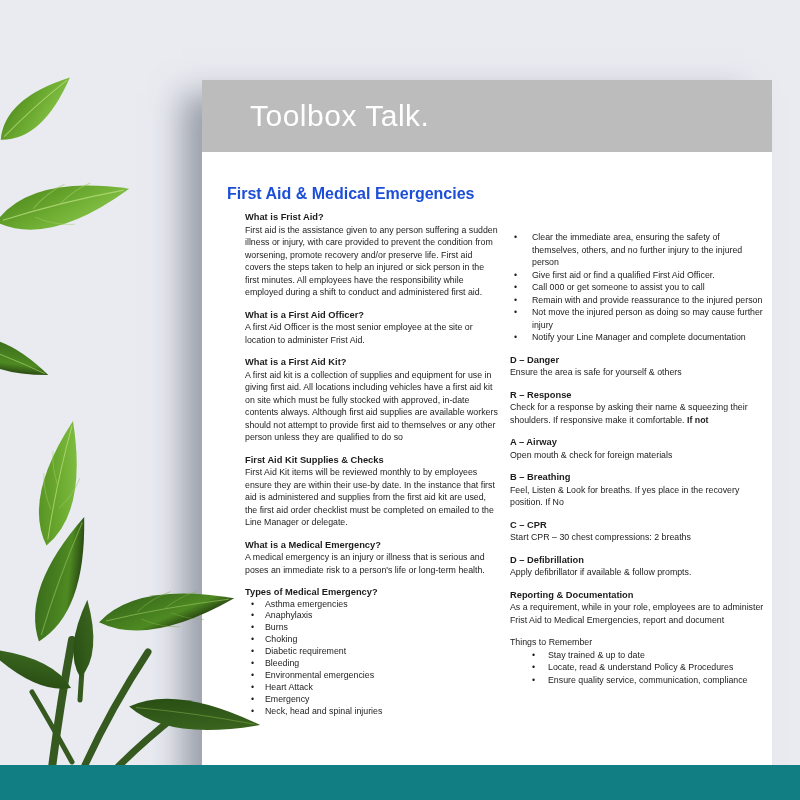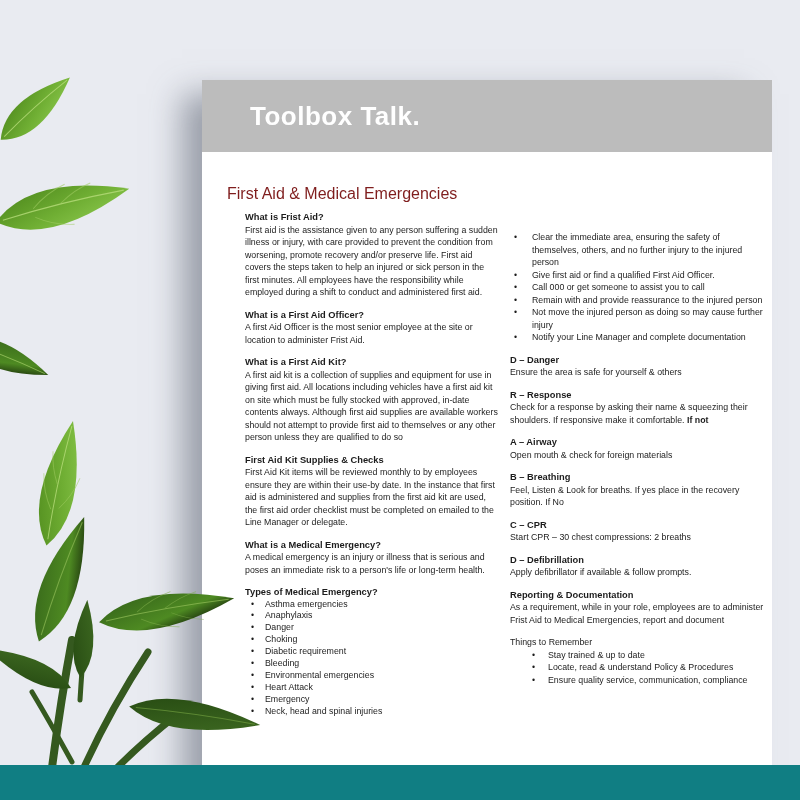--- a/index.html
+++ b/index.html
@@ -12,25 +12,25 @@
   .page {
     position:absolute; left:202px; top:80px; width:570px; height:720px;
     background:#ffffff;
     box-shadow:-24px 10px 30px -4px rgba(90,96,112,0.55);
   }
   .page-header {
     height:72px; background:#bcbcbc; display:flex; align-items:center;
     padding-left:48px;
   }
   .page-header .brand {
-    color:#ffffff; font-weight:bold; font-size:26px; letter-spacing:0.5px;
+    color:#ffffff; font-weight:normal; font-size:30px; letter-spacing:0.5px;
   }
   .doc-title {
     position:absolute; left:25px; top:105px;
-    font-size:16px; font-weight:normal; color:#7f1d1d;
+    font-size:16px; font-weight:bold; color:#1d4ed8;
   }
   .col { position:absolute; font-size:8.8px; line-height:12.5px; color:#1c1c1c; }
   .col-left  { left:43px;  top:131px; width:254px; }
   .col-right { left:308px; top:151px; width:258px; }
 
   .sec { margin-bottom:10px; }
   .sec-h { font-weight:bold; font-size:9.3px; }
   .sec-h.plain { font-weight:normal; font-size:8.8px; }
 
   ul { list-style:none; }
@@ -81,21 +81,21 @@
       </div>
       <div class="sec">
         <div class="sec-h">What is a Medical Emergency?</div>
         <div class="sec-b">A medical emergency is an injury or illness that is serious and poses an immediate risk to a person's life or long-term health.</div>
       </div>
       <div class="sec">
         <div class="sec-h">Types of Medical Emergency?</div>
         <ul>
           <li>Asthma emergencies</li>
           <li>Anaphylaxis</li>
-          <li>Danger</li>
+          <li>Burns</li>
           <li>Choking</li>
           <li>Diabetic requirement</li>
           <li>Bleeding</li>
           <li>Environmental emergencies</li>
           <li>Heart Attack</li>
           <li>Emergency</li>
           <li>Neck, head and spinal injuries</li>
         </ul>
       </div>
     </div>

